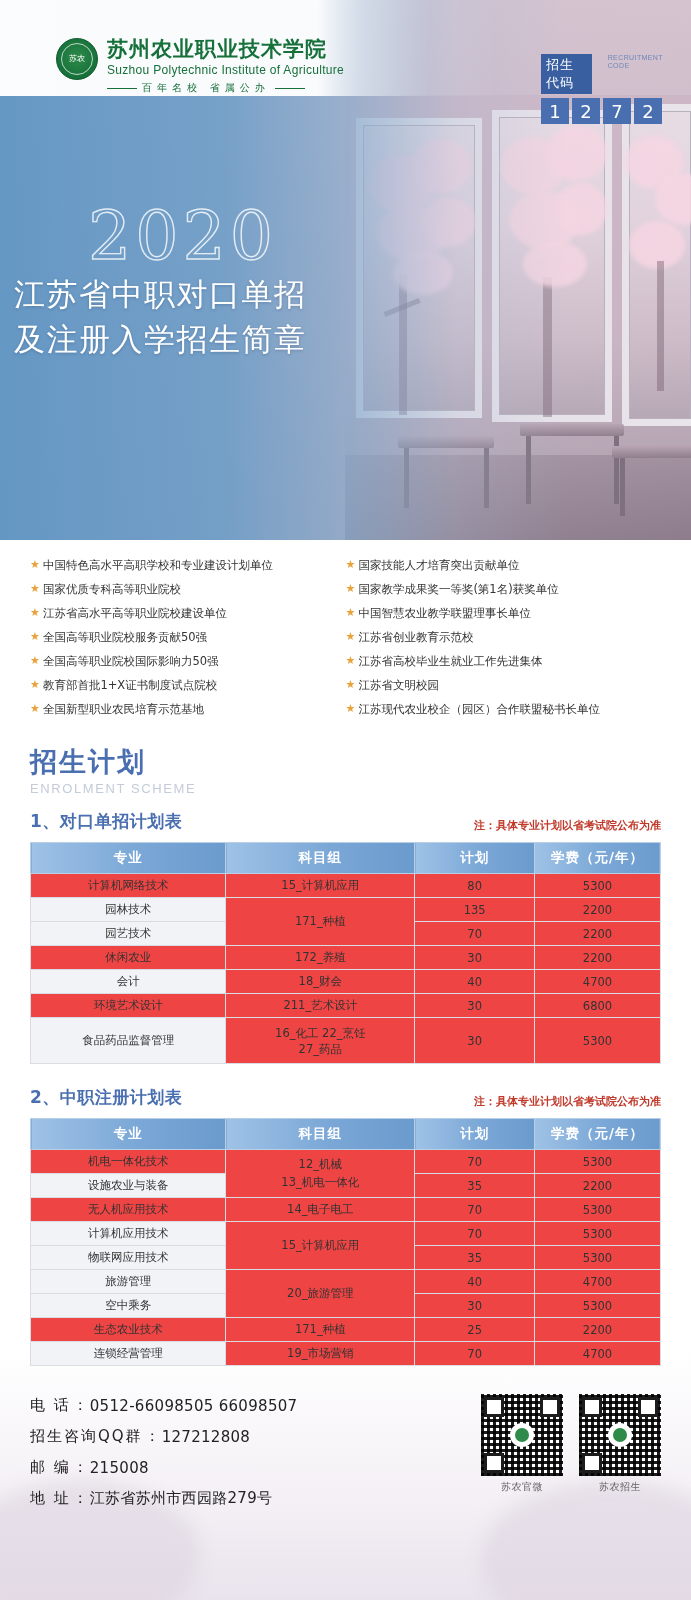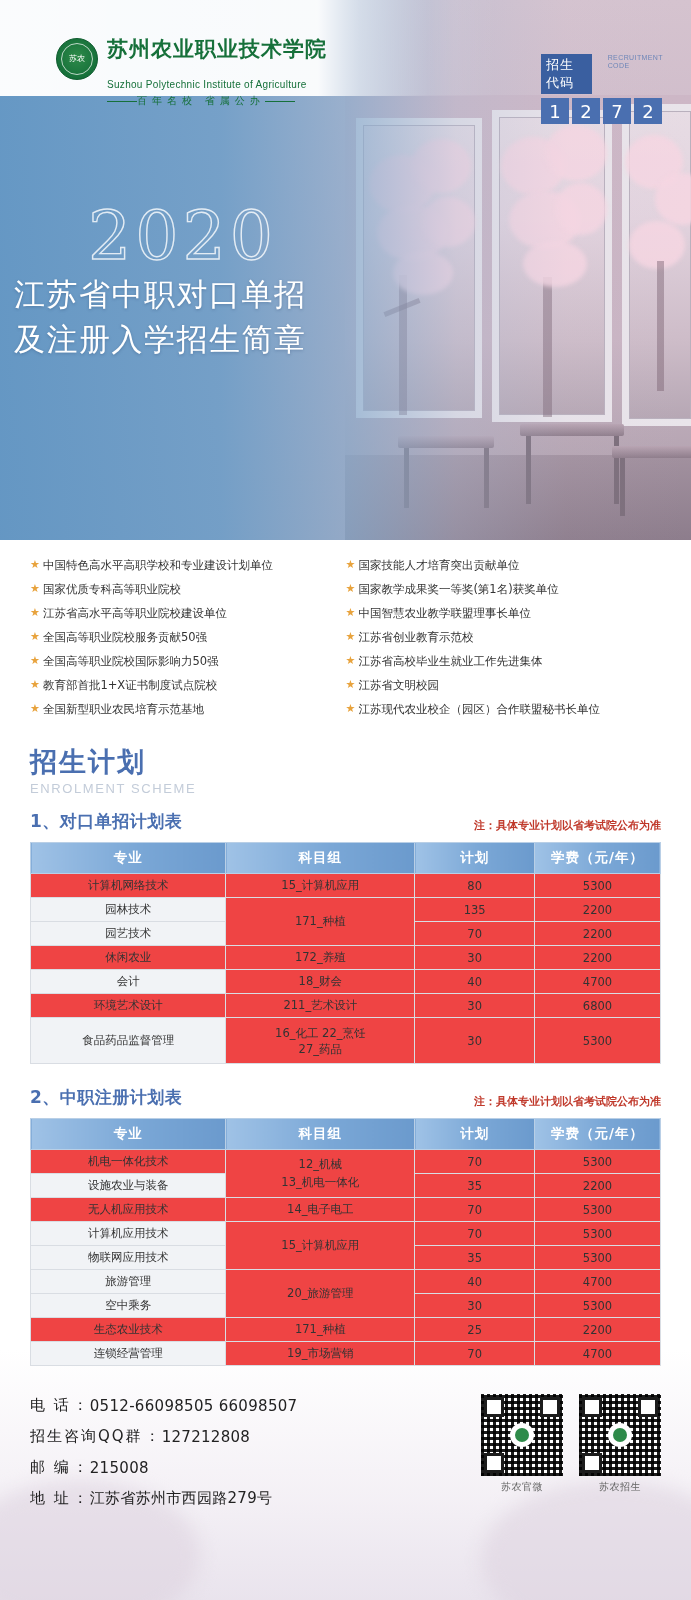--- a/index.html
+++ b/index.html
@@ -95,24 +95,24 @@
   .logo-badge span {
     color: #fff; font-size: 8px; line-height: 1.05; text-align: center;
     font-family: "DejaVu Sans", sans-serif;
   }
   .logo-text-cn {
     font-size: 21px; color: #16703a; letter-spacing: 1px;
     font-weight: bold; line-height: 1.1;
     font-family: "DejaVu Sans", sans-serif;
   }
   .logo-text-en {
-    font-size: 10px; color: #16703a; letter-spacing: 0.3px; margin-top: 18px;
+    font-size: 12px; color: #16703a; letter-spacing: 0.3px; margin-top: 2px;
   }
   .logo-sub-row {
-    display: flex; align-items: center; margin-top: 4px;
+    display: flex; align-items: center; gap: 5px; margin-top: 4px;
   }
   .logo-sub-row .bar { width: 30px; height: 1px; background: #16703a; }
   .logo-sub-row .txt { font-size: 10px; color: #16703a; letter-spacing: 5px; }
 
   .code-box {
     position: absolute; right: 28px; top: 34px;
     width: 122px;
   }
   .code-head {
     display: flex; align-items: flex-start; gap: 16px; margin-top: 20px;

